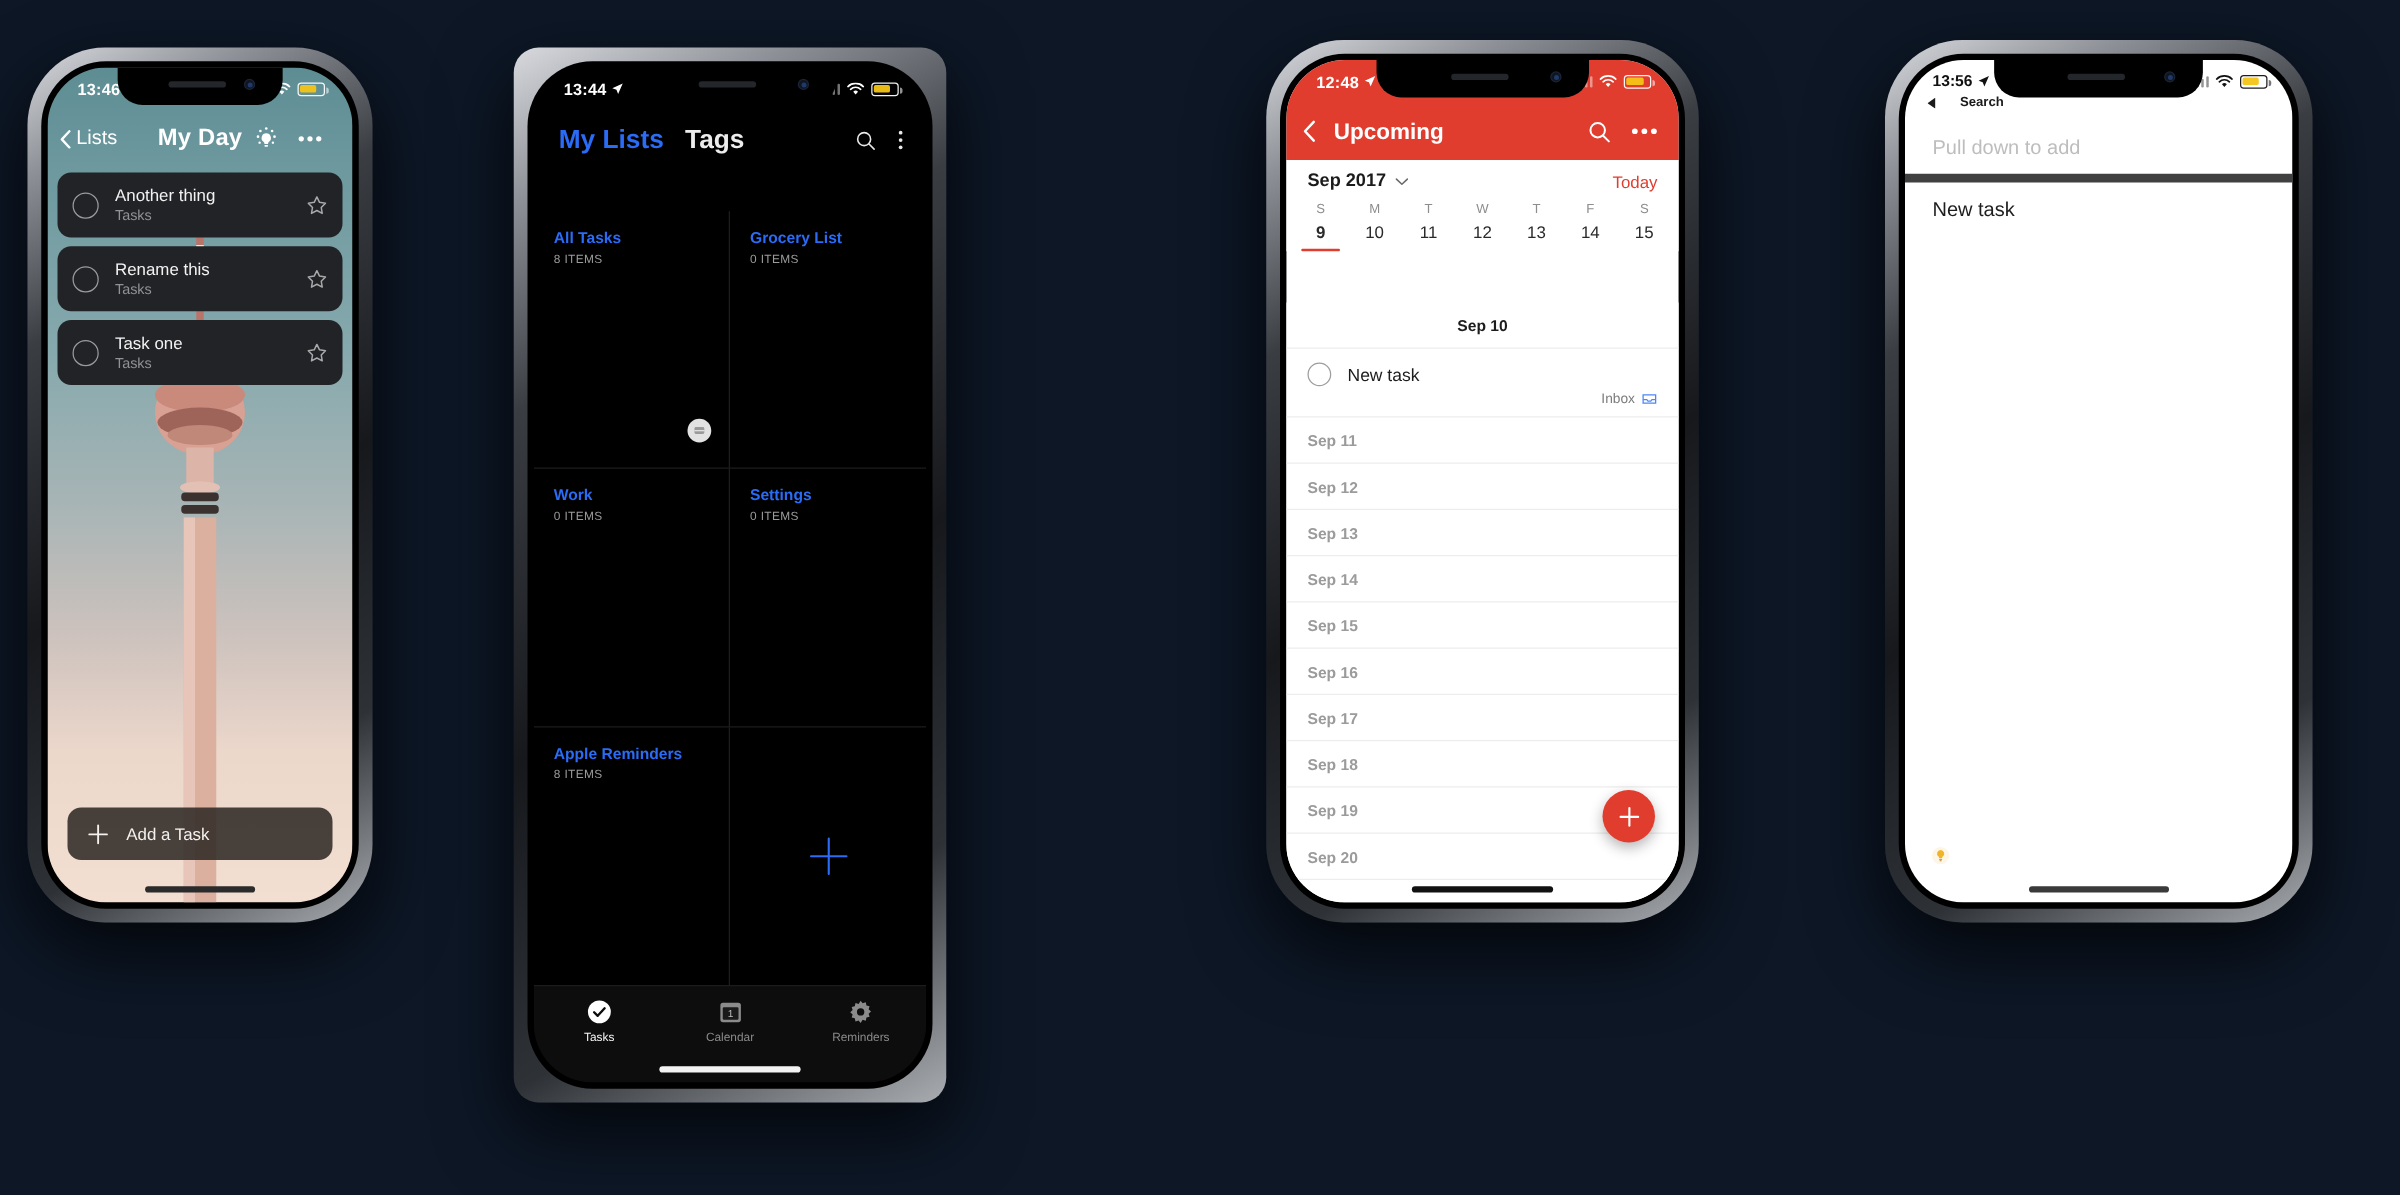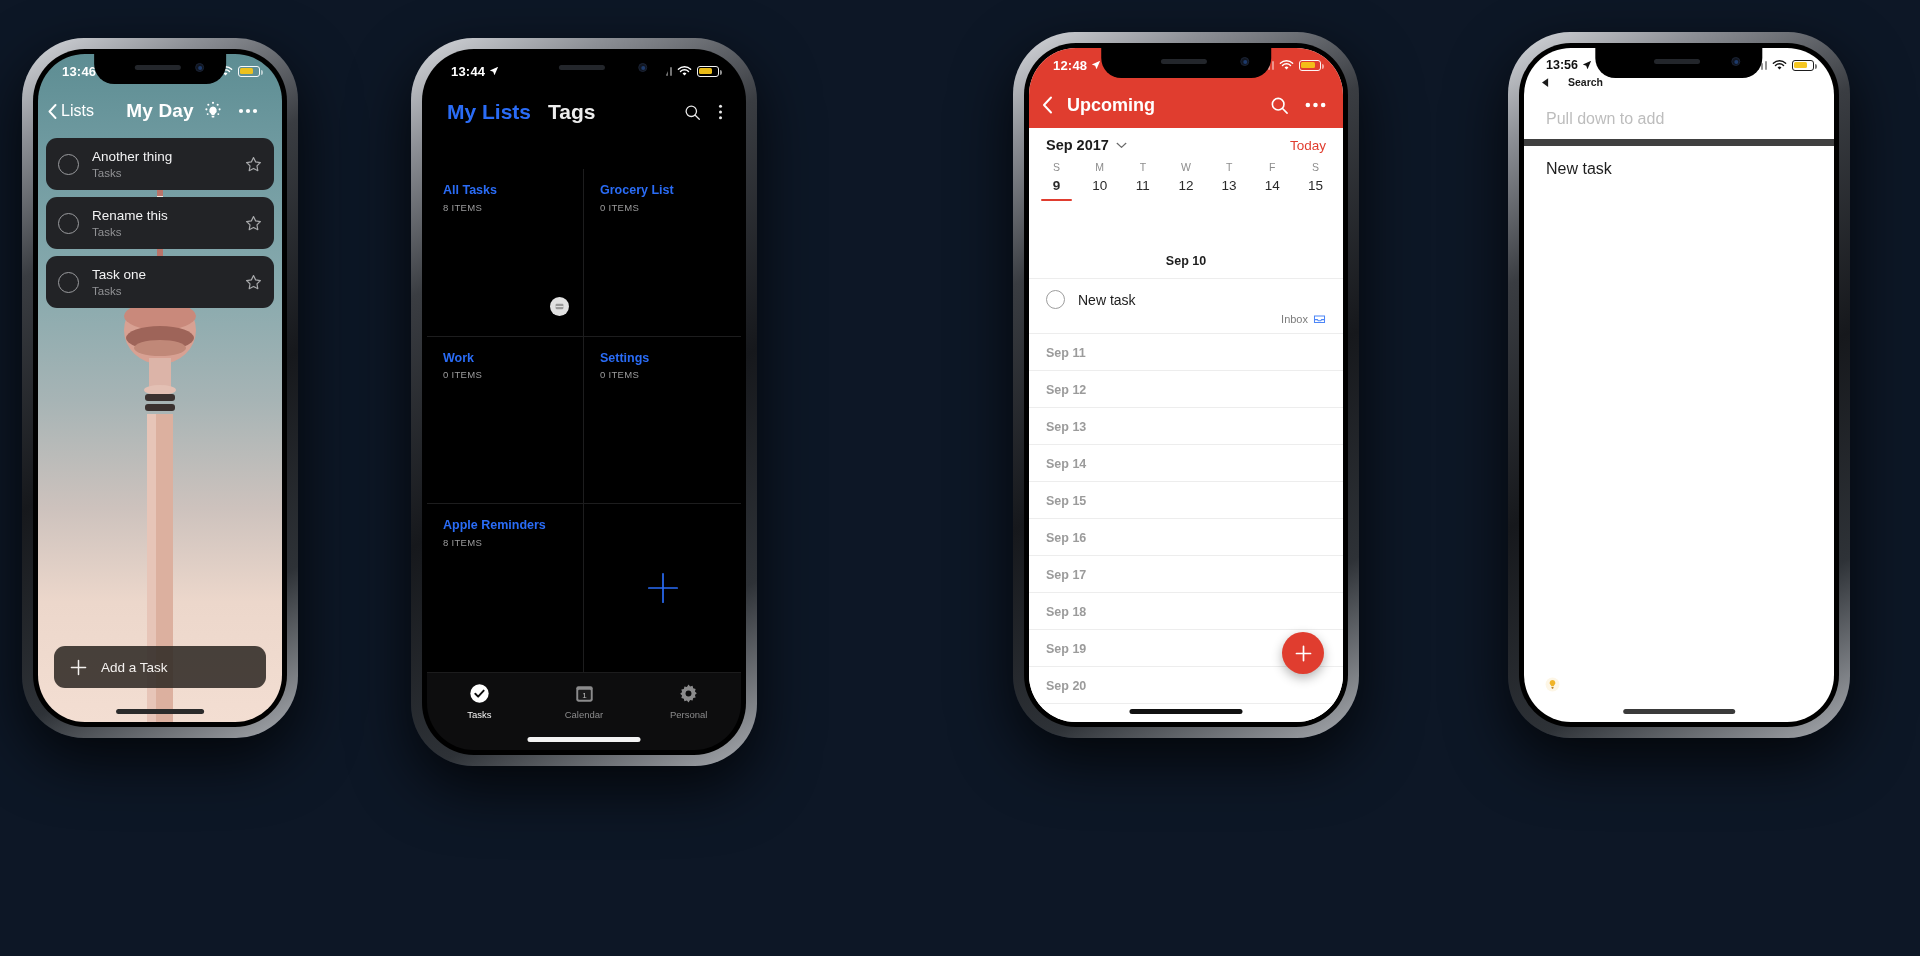--- a/index.html
+++ b/index.html
@@ -142,21 +142,21 @@
   .p1-add {
     position:absolute; left:16px; right:16px; bottom:34px;
     background: rgba(48,42,38,.88);
     border-radius:11px; height:42px;
     display:flex; align-items:center; gap:14px;
     padding: 0 16px; z-index:30;
     color:#f4f1ef; font-size:13.5px;
   }
 
   
-  #p2 { left: 411px; top: 38px; width: 346px; height: 728px; }
+  #p2 { left: 411px; top: 38px; width: 346px; height: 844px; border-radius: 20px; }
   .p2-bg { position:absolute; inset:0; background:#000; }
   .p2-header {
     position:absolute; top:46px; left:0; right:0;
     display:flex; align-items:center; padding: 0 18px 0 20px;
     z-index:30;
   }
   .p2-tabs { display:flex; align-items:baseline; gap:17px; flex:1; }
   .p2-tab { font-size:21px; font-weight:bold; }
   .p2-tab.active { color:#2a6cf6; }
   .p2-tab.inactive { color:#ededed; }
@@ -508,21 +508,21 @@
               <rect x="4.4" y="7.2" width="13.2" height="10.4" rx="1" fill="#1a1a1b"></rect>
               <text x="11" y="15.6" font-size="8.5" fill="#bdbdbe" text-anchor="middle" font-family="Liberation Sans, sans-serif">1</text>
             </svg>
             <span class="p2-tablabel">Calendar</span>
           </div>
           <div class="p2-tabitem off">
             <svg width="21" height="21" viewBox="0 0 22 22">
               <path d="M11 1.6l1.7 2.1 2.6-.7.6 2.6 2.6.7-.8 2.6 2 1.8-2 1.8.8 2.6-2.6.7-.6 2.6-2.6-.7L11 20.4l-1.7-2.1-2.6.7-.6-2.6-2.6-.7.8-2.6-2-1.8 2-1.8-.8-2.6 2.6-.7.6-2.6 2.6.7z" fill="#8b8b8c"></path>
               <circle cx="11" cy="11" r="3.1" fill="#0d0d0e"></circle>
             </svg>
-            <span class="p2-tablabel">Personal</span>
+            <span class="p2-tablabel">Reminders</span>
           </div>
         </div>
 
         <div class="home-ind" style="background:#f3f3f3;"></div>
       </div>
     </div>
   </div>
 
   <div class="phone" id="p3">
     <div class="phone-inner">

